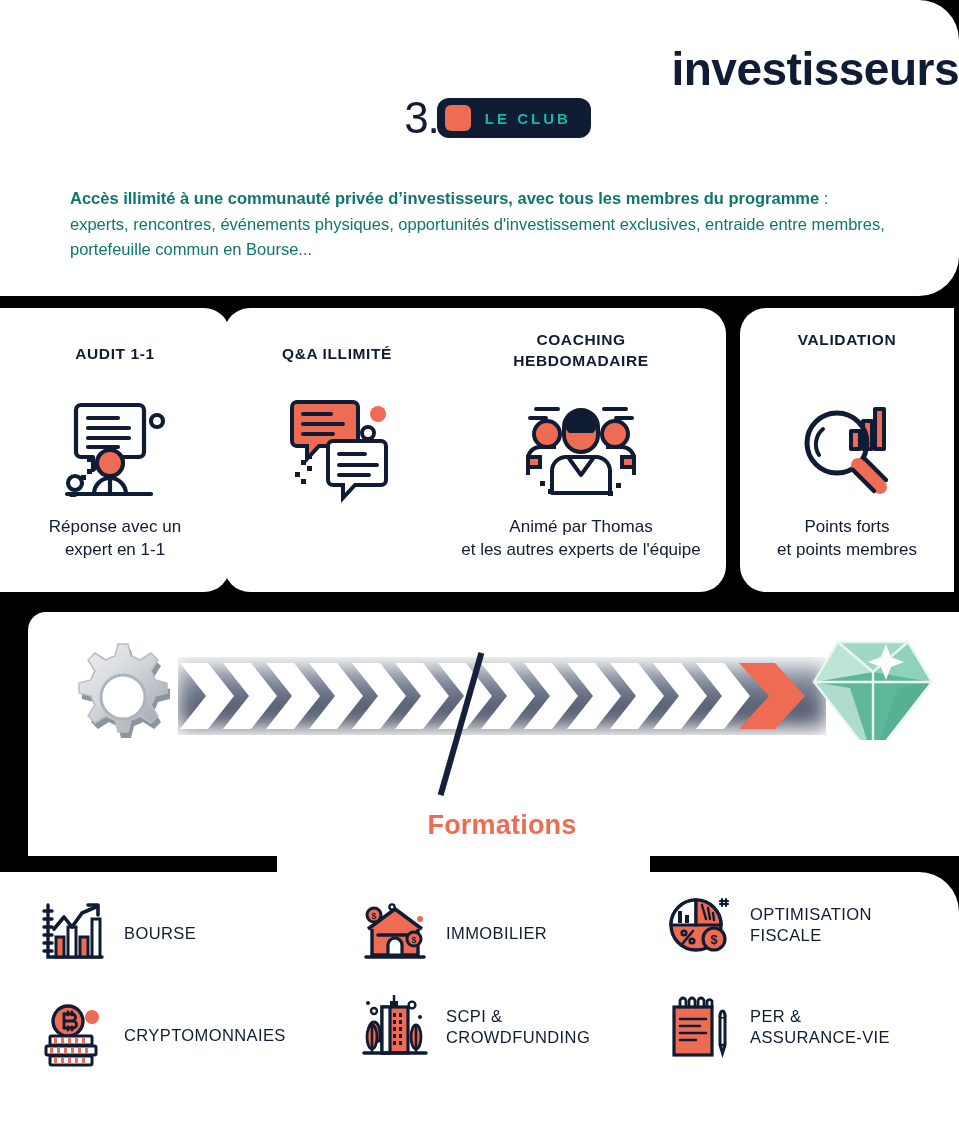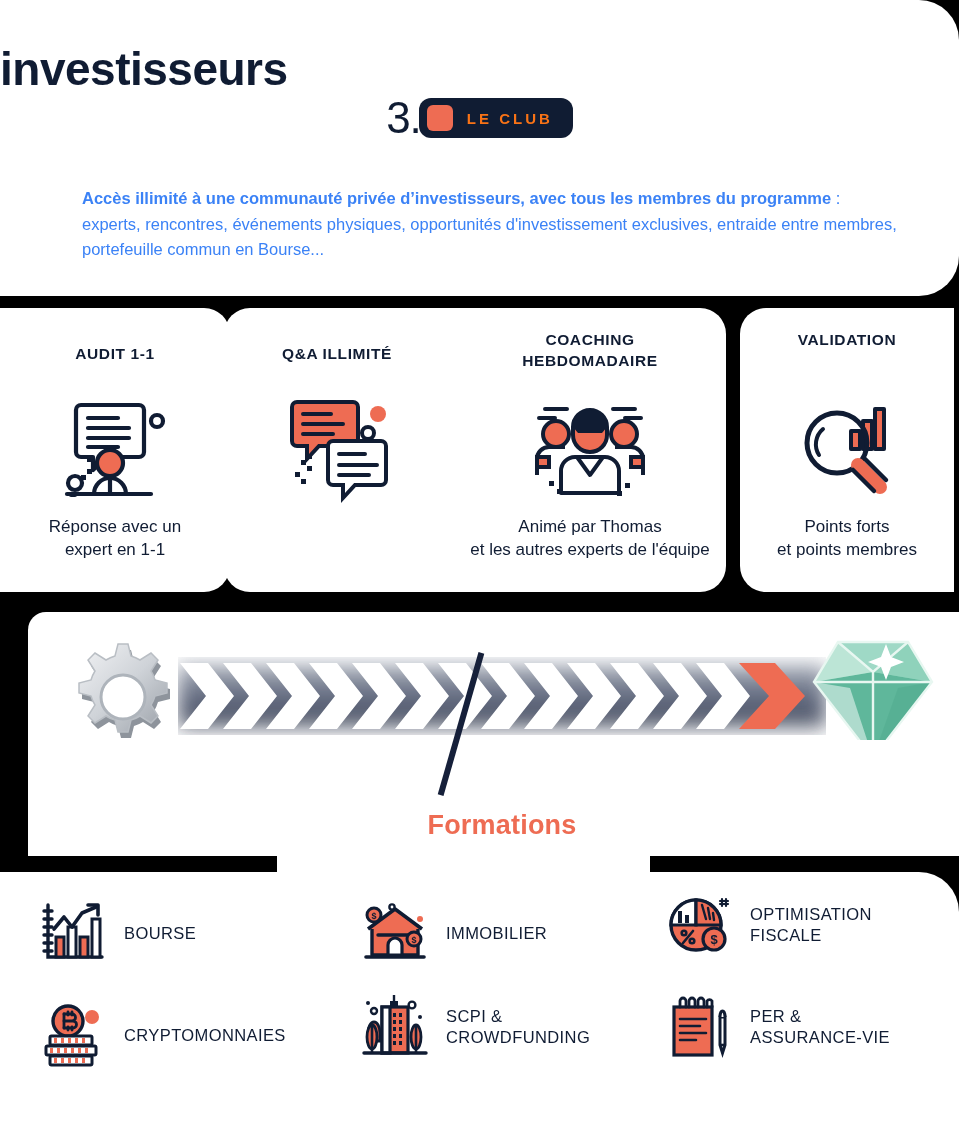--- a/index.html
+++ b/index.html
@@ -8,39 +8,39 @@
     font-family:"Liberation Sans", sans-serif;
     -webkit-font-smoothing:antialiased;
   }
   .page{position:absolute;inset:0;background:#000;}
 
   
   .card{position:absolute;background:#fff;}
 
   
   #hero{left:0;top:0;width:959px;height:296px;border-radius:0 40px 40px 0;}
-  .logo-wrap{position:absolute;left:0;right:0;top:46px;text-align:left;}
+  .logo-wrap{position:absolute;left:0;right:0;top:46px;text-align:right;padding-left:36px;}
   .logo-word{
     font-size:46px;font-weight:bold;color:#101C33;letter-spacing:-0.5px;
     line-height:1;font-family:"Liberation Sans", sans-serif;
   }
   .logo-row{display:flex;align-items:center;justify-content:center;margin-top:4px;gap:2px;}
   .logo-three{font-size:44px;font-weight:normal;color:#101C33;line-height:1;
       font-family:"Liberation Sans", sans-serif;letter-spacing:-1px;}
   .club-pill{
     display:flex;align-items:center;gap:14px;
     background:#101C33;border-radius:12px;padding:7px 20px 7px 8px;
     margin-left:-4px;
   }
   .club-sq{width:26px;height:26px;border-radius:6px;background:#EE6C53;display:block;}
-  .club-txt{color:#f97316;font-size:15px;font-weight:bold;letter-spacing:3px;}
+  .club-txt{color:#14b8a6;font-size:15px;font-weight:bold;letter-spacing:3px;}
 
   .hero-text{
     position:absolute;left:70px;top:186px;width:820px;
-    font-size:16.5px;line-height:1.55;color:#3b82f6;margin-left:12px;
+    font-size:16.5px;line-height:1.55;color:#0f766e;
   }
   .hero-text b{font-weight:bold;}
 
   
   #c1{left:0;  top:308px;width:230px;height:284px;border-radius:0 26px 26px 0;}
   #c2{left:224px;top:308px;width:502px;height:284px;border-radius:26px;}
   #c3{left:740px;top:308px;width:214px;height:284px;border-radius:26px 0 0 26px;}
   .feat{position:absolute;top:0;height:100%;}
   .feat-title{
     position:absolute;left:0;right:0;top:36px;text-align:center;
@@ -162,21 +162,21 @@
             <rect x="30" y="60" width="5" height="5"></rect>
               <rect x="24" y="66" width="5" height="5"></rect>
             <rect x="30" y="72" width="5" height="5"></rect>
               <rect x="18" y="78" width="5" height="5"></rect>
             <rect x="24" y="85" width="5" height="5"></rect>
           </g>
         </svg>
       </div>
     </div>
 
-    <div class="feat" style="left:228px;width:276px">
+    <div class="feat" style="left:219px;width:276px">
       <div class="feat-title" style="top:22px">
         <div>COACHING</div>
         <div>HEBDOMADAIRE</div>
       </div>
       <div class="feat-icon">
         <svg width="126" height="104" viewBox="0 0 126 104">
           <g stroke="#101C33" stroke-width="4" stroke-linecap="round" fill="none">
             <path d="M18 12 h22 M12 21 h16 M86 12 h22 M98 21 h16"></path>
           </g>
           <circle cx="29" cy="37" r="13" fill="#EE6C53" stroke="#101C33" stroke-width="4"></circle>

